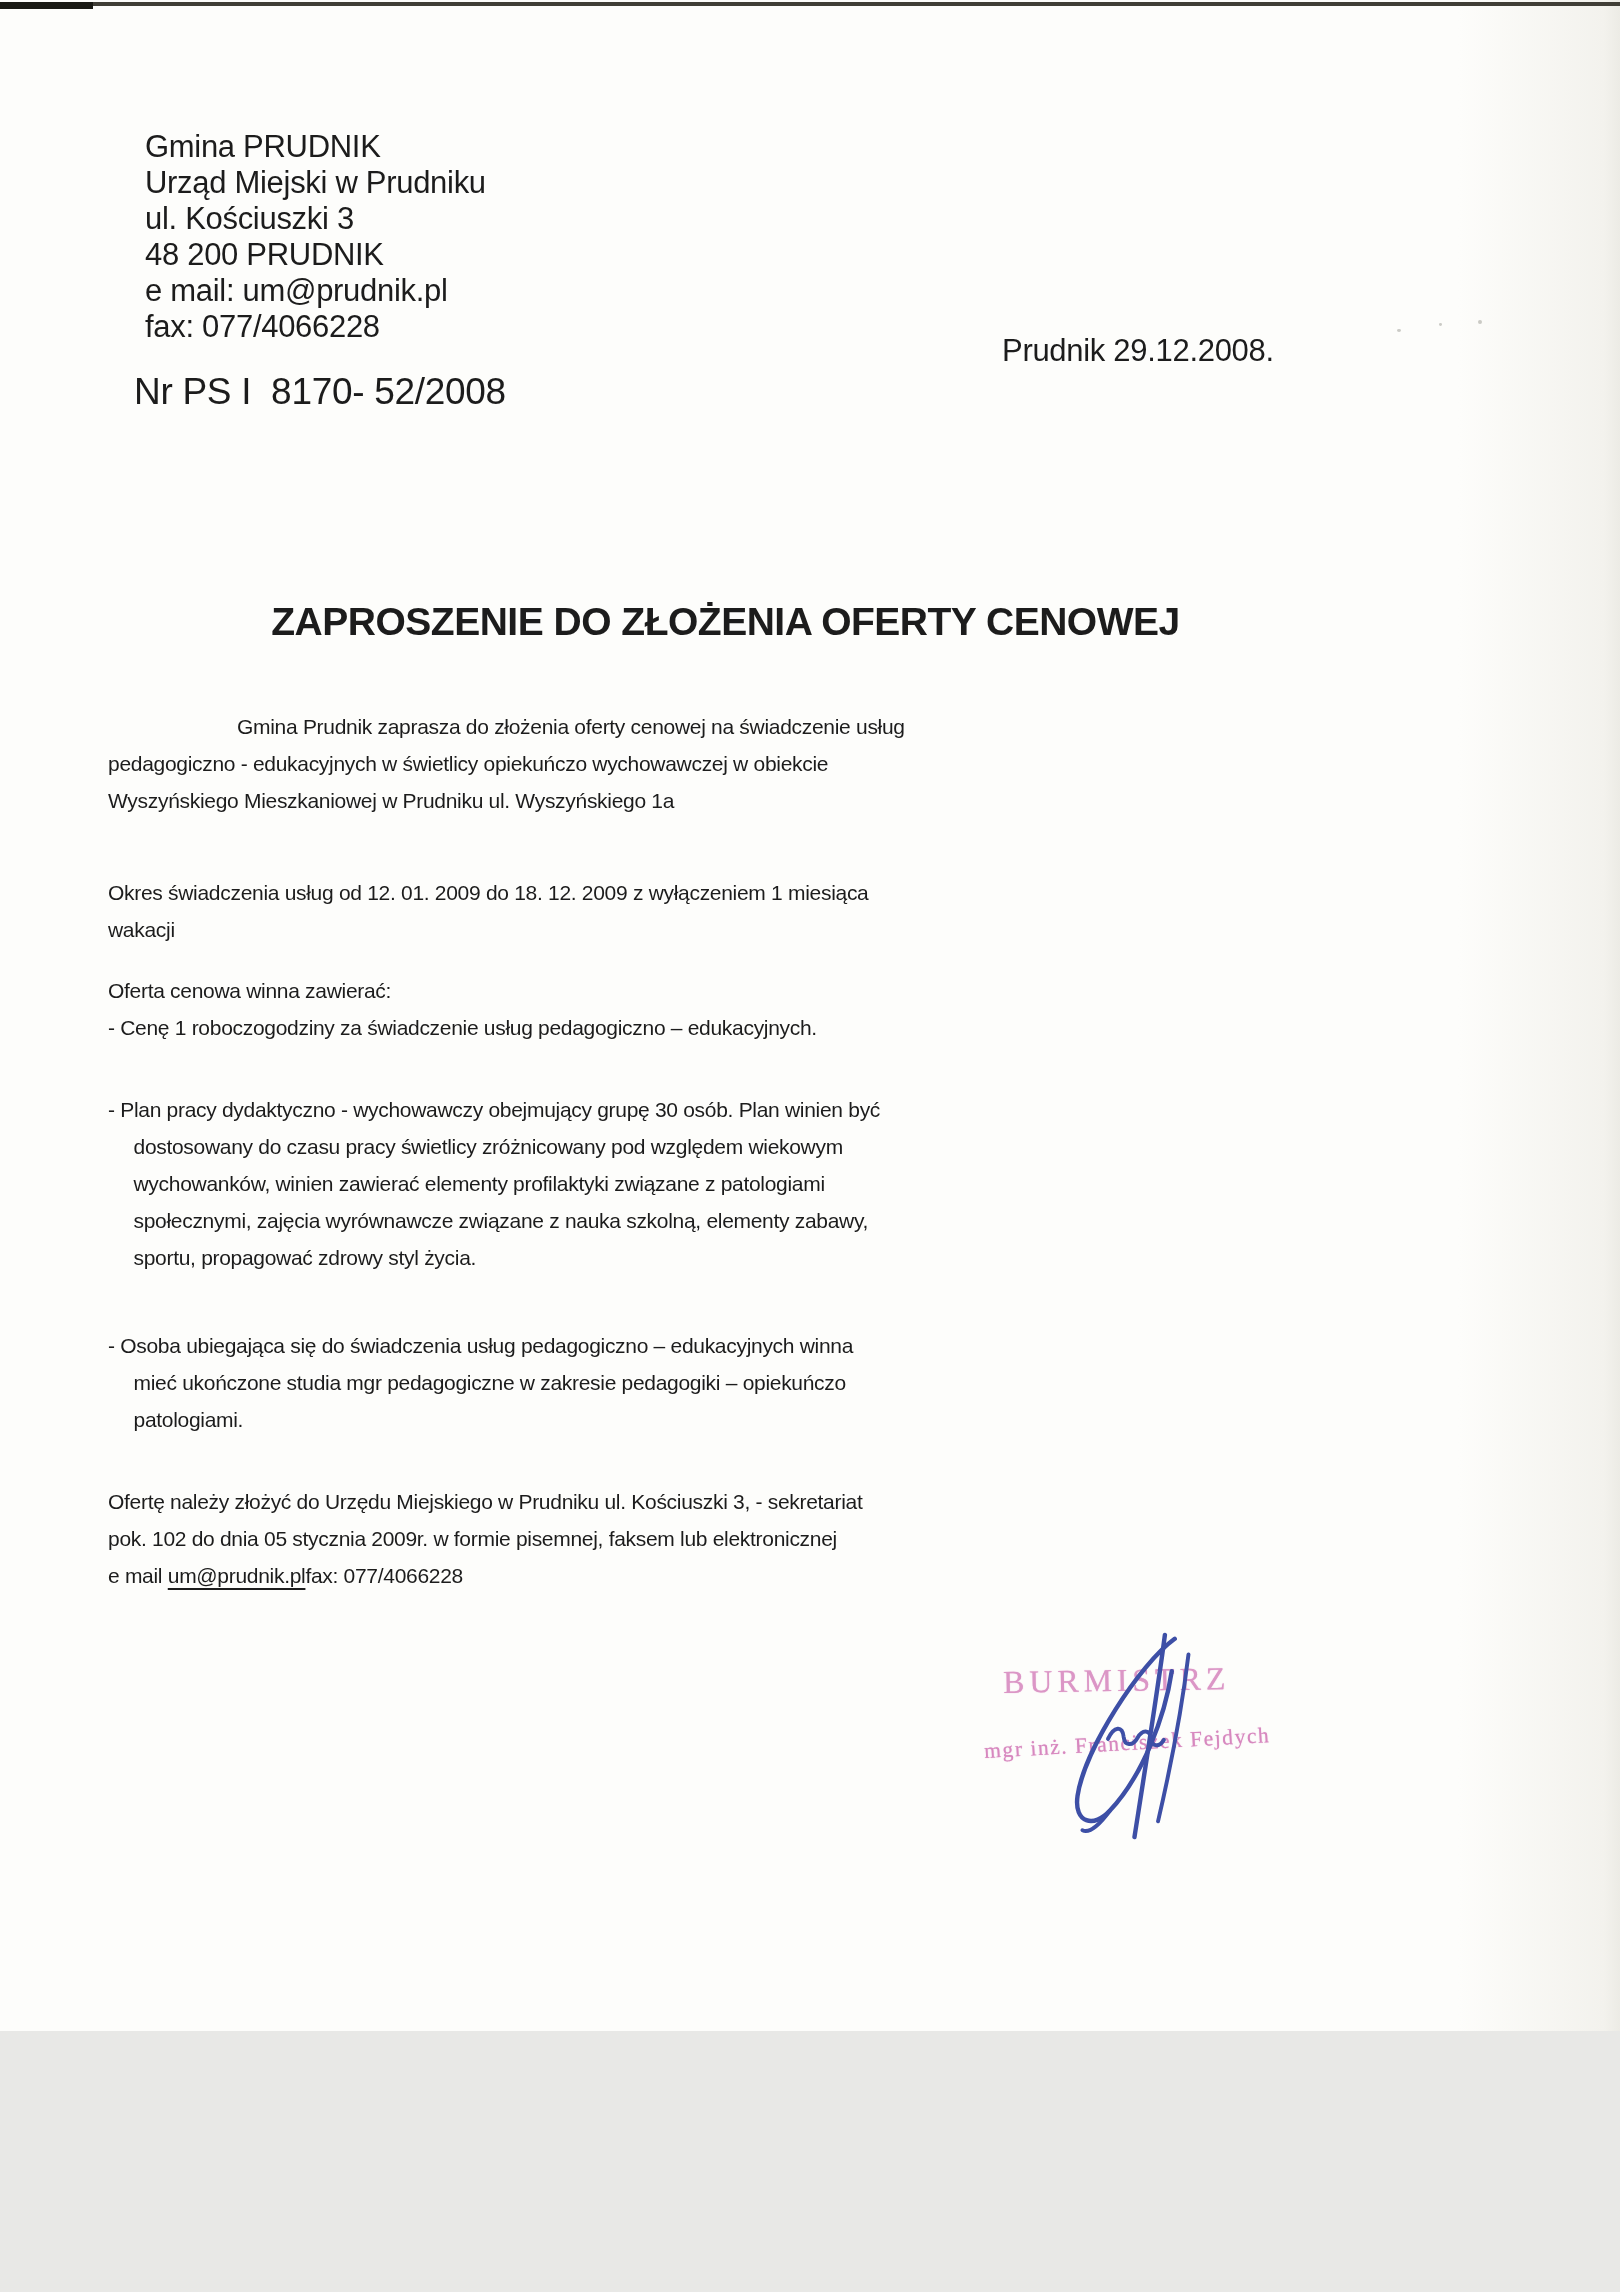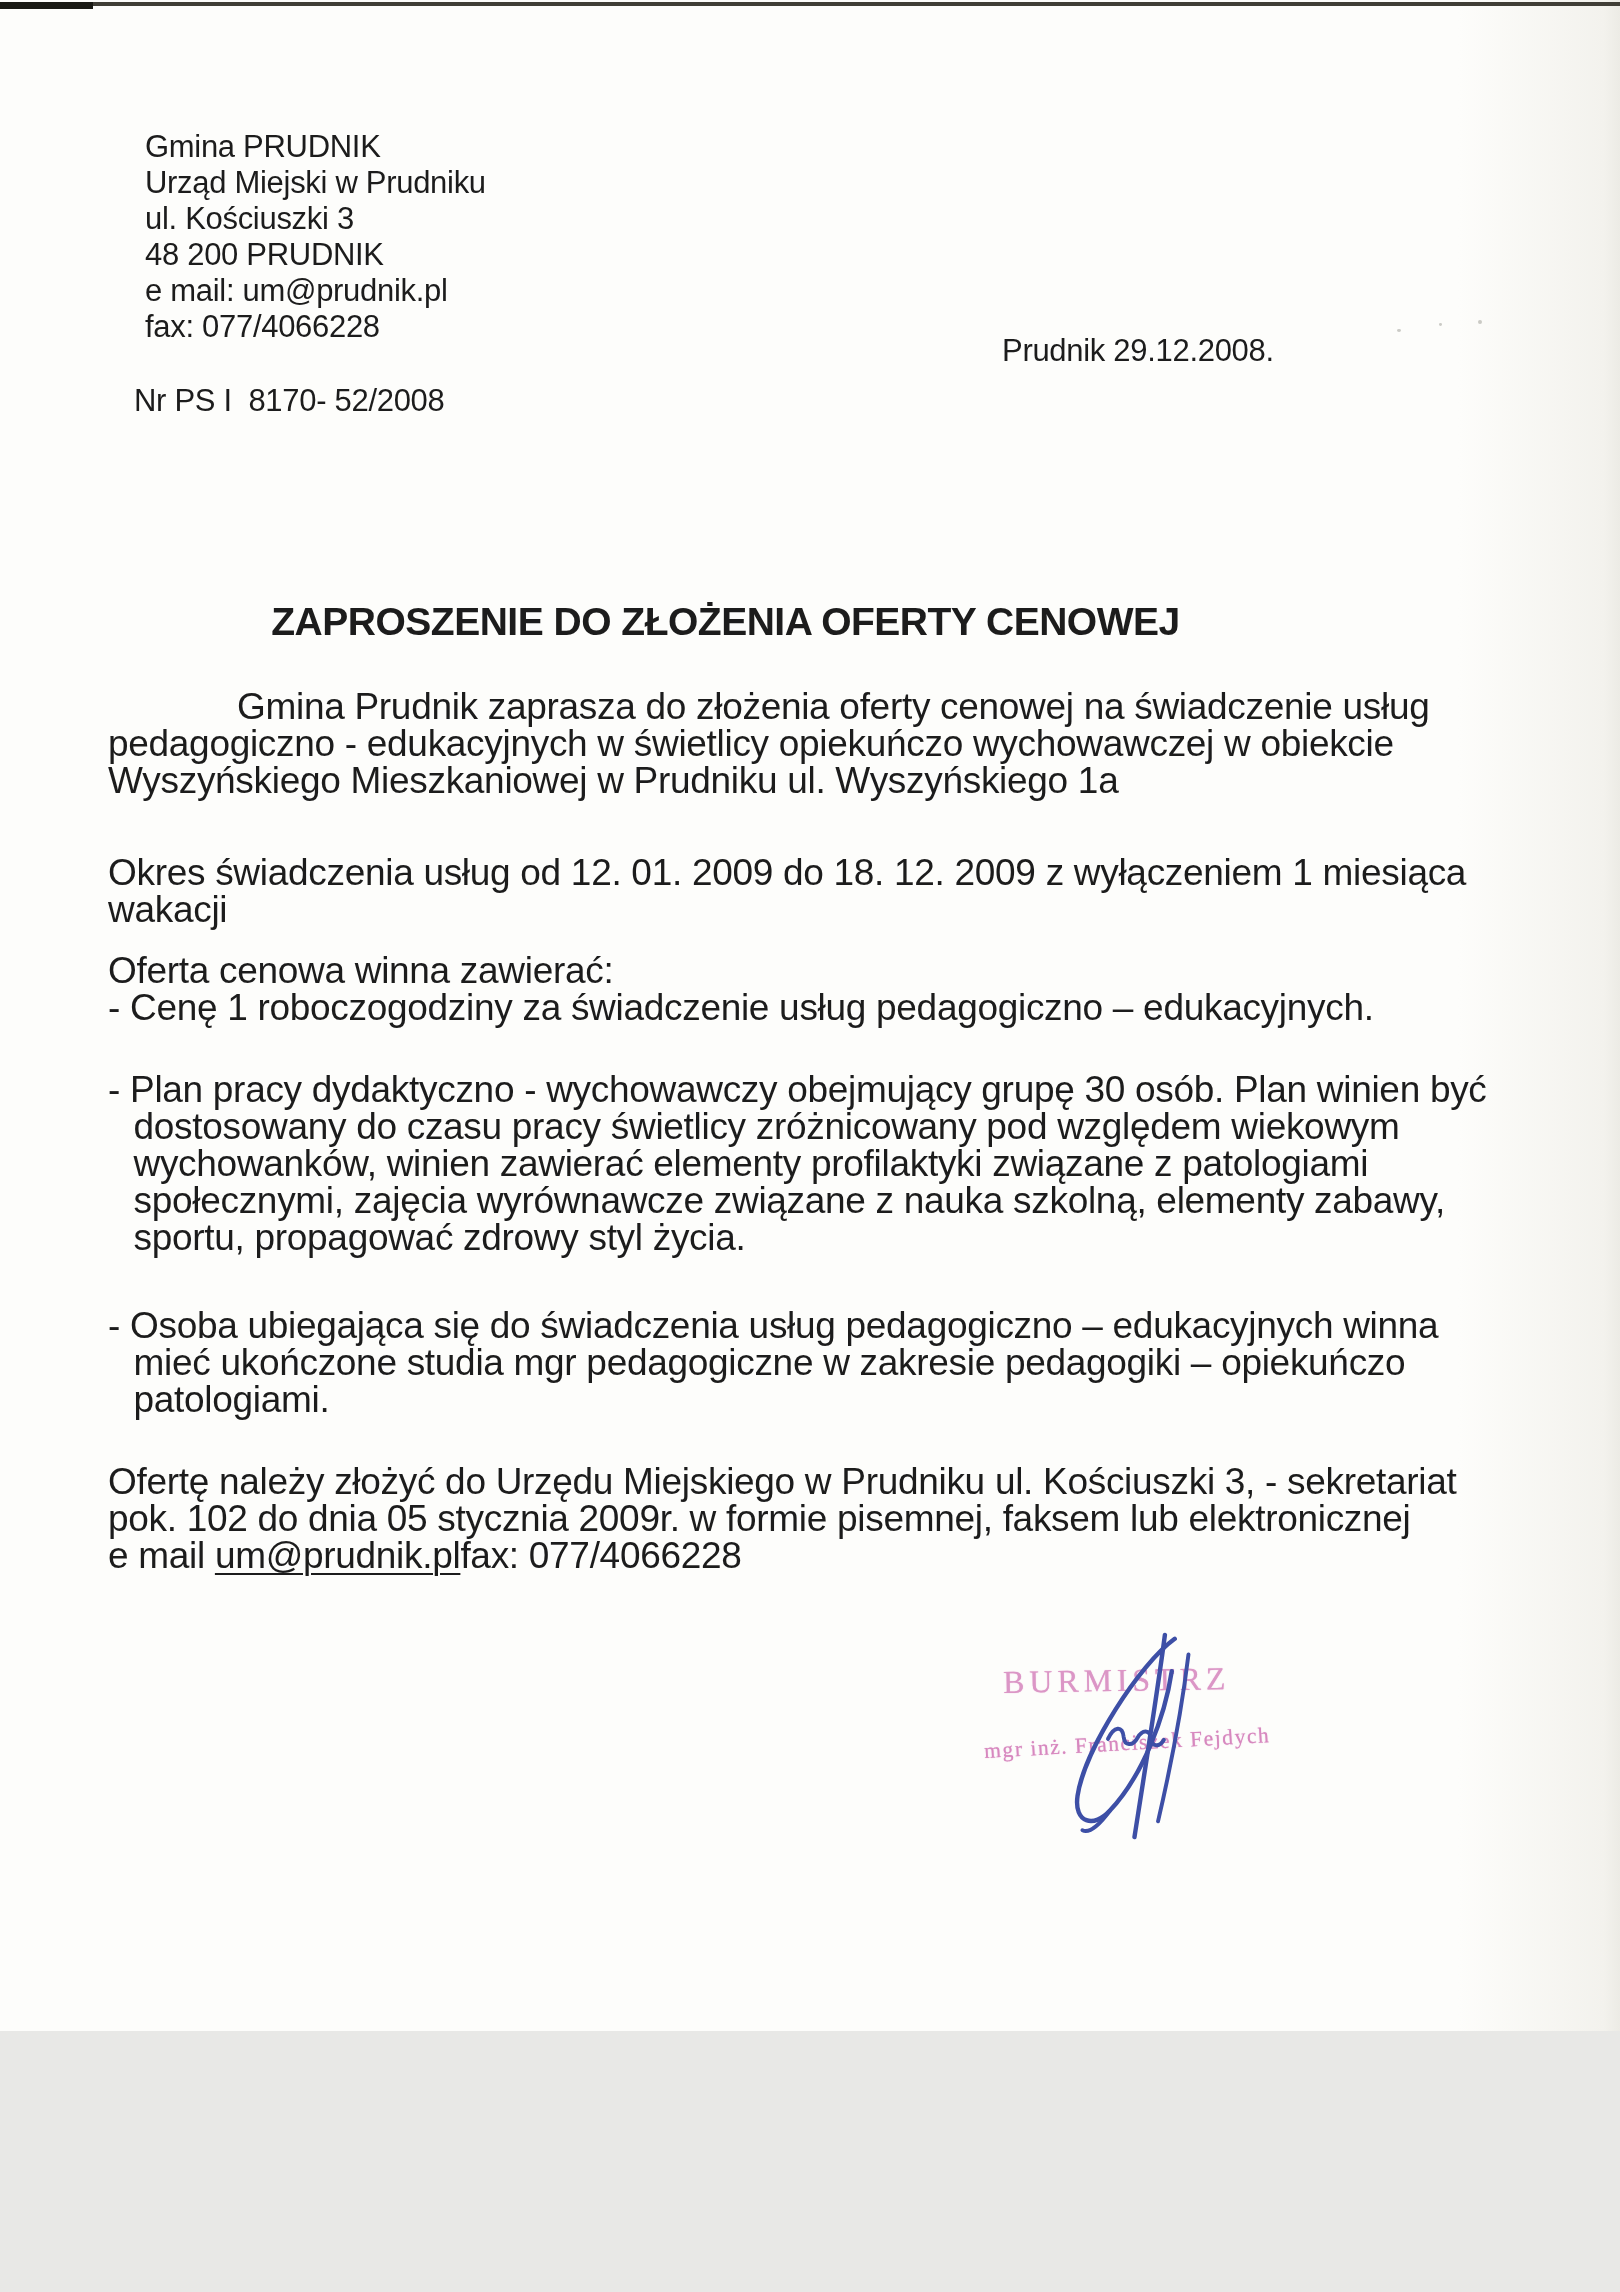--- a/index.html
+++ b/index.html
@@ -23,30 +23,30 @@
   .sender{
     position:absolute;left:145px;top:129px;
     font-size:31px;line-height:36px;letter-spacing:-0.3px;
   }
   .place-date{
     position:absolute;left:1002px;top:333px;
     font-size:31px;letter-spacing:-0.3px;
   }
   .ref{
     position:absolute;left:134px;top:371px;
-    font-size:31px;letter-spacing:-0.3px;margin-top:12px;
+    font-size:37px;letter-spacing:-0.3px;
   }
   .title{
     position:absolute;left:0;top:600px;width:1451px;
     text-align:center;
     font-size:39px;font-weight:bold;letter-spacing:-0.5px;
   }
   .body{
-    position:absolute;left:108px;top:688px;width:1441px;
-    font-size:37px;line-height:37px;letter-spacing:-0.3px;
+    position:absolute;left:108px;top:708px;width:1441px;
+    font-size:21px;line-height:37px;letter-spacing:-0.3px;
   }
   .para{margin:0;}
   .gap-a{margin-top:55px;}
   .gap-b{margin-top:24px;}
   .gap-c{margin-top:45px;}
   .gap-d{margin-top:51px;}
   .indent-first{padding-left:129px;}
   .cont{padding-left:25.5px;}
   .email{
     text-decoration:underline;

